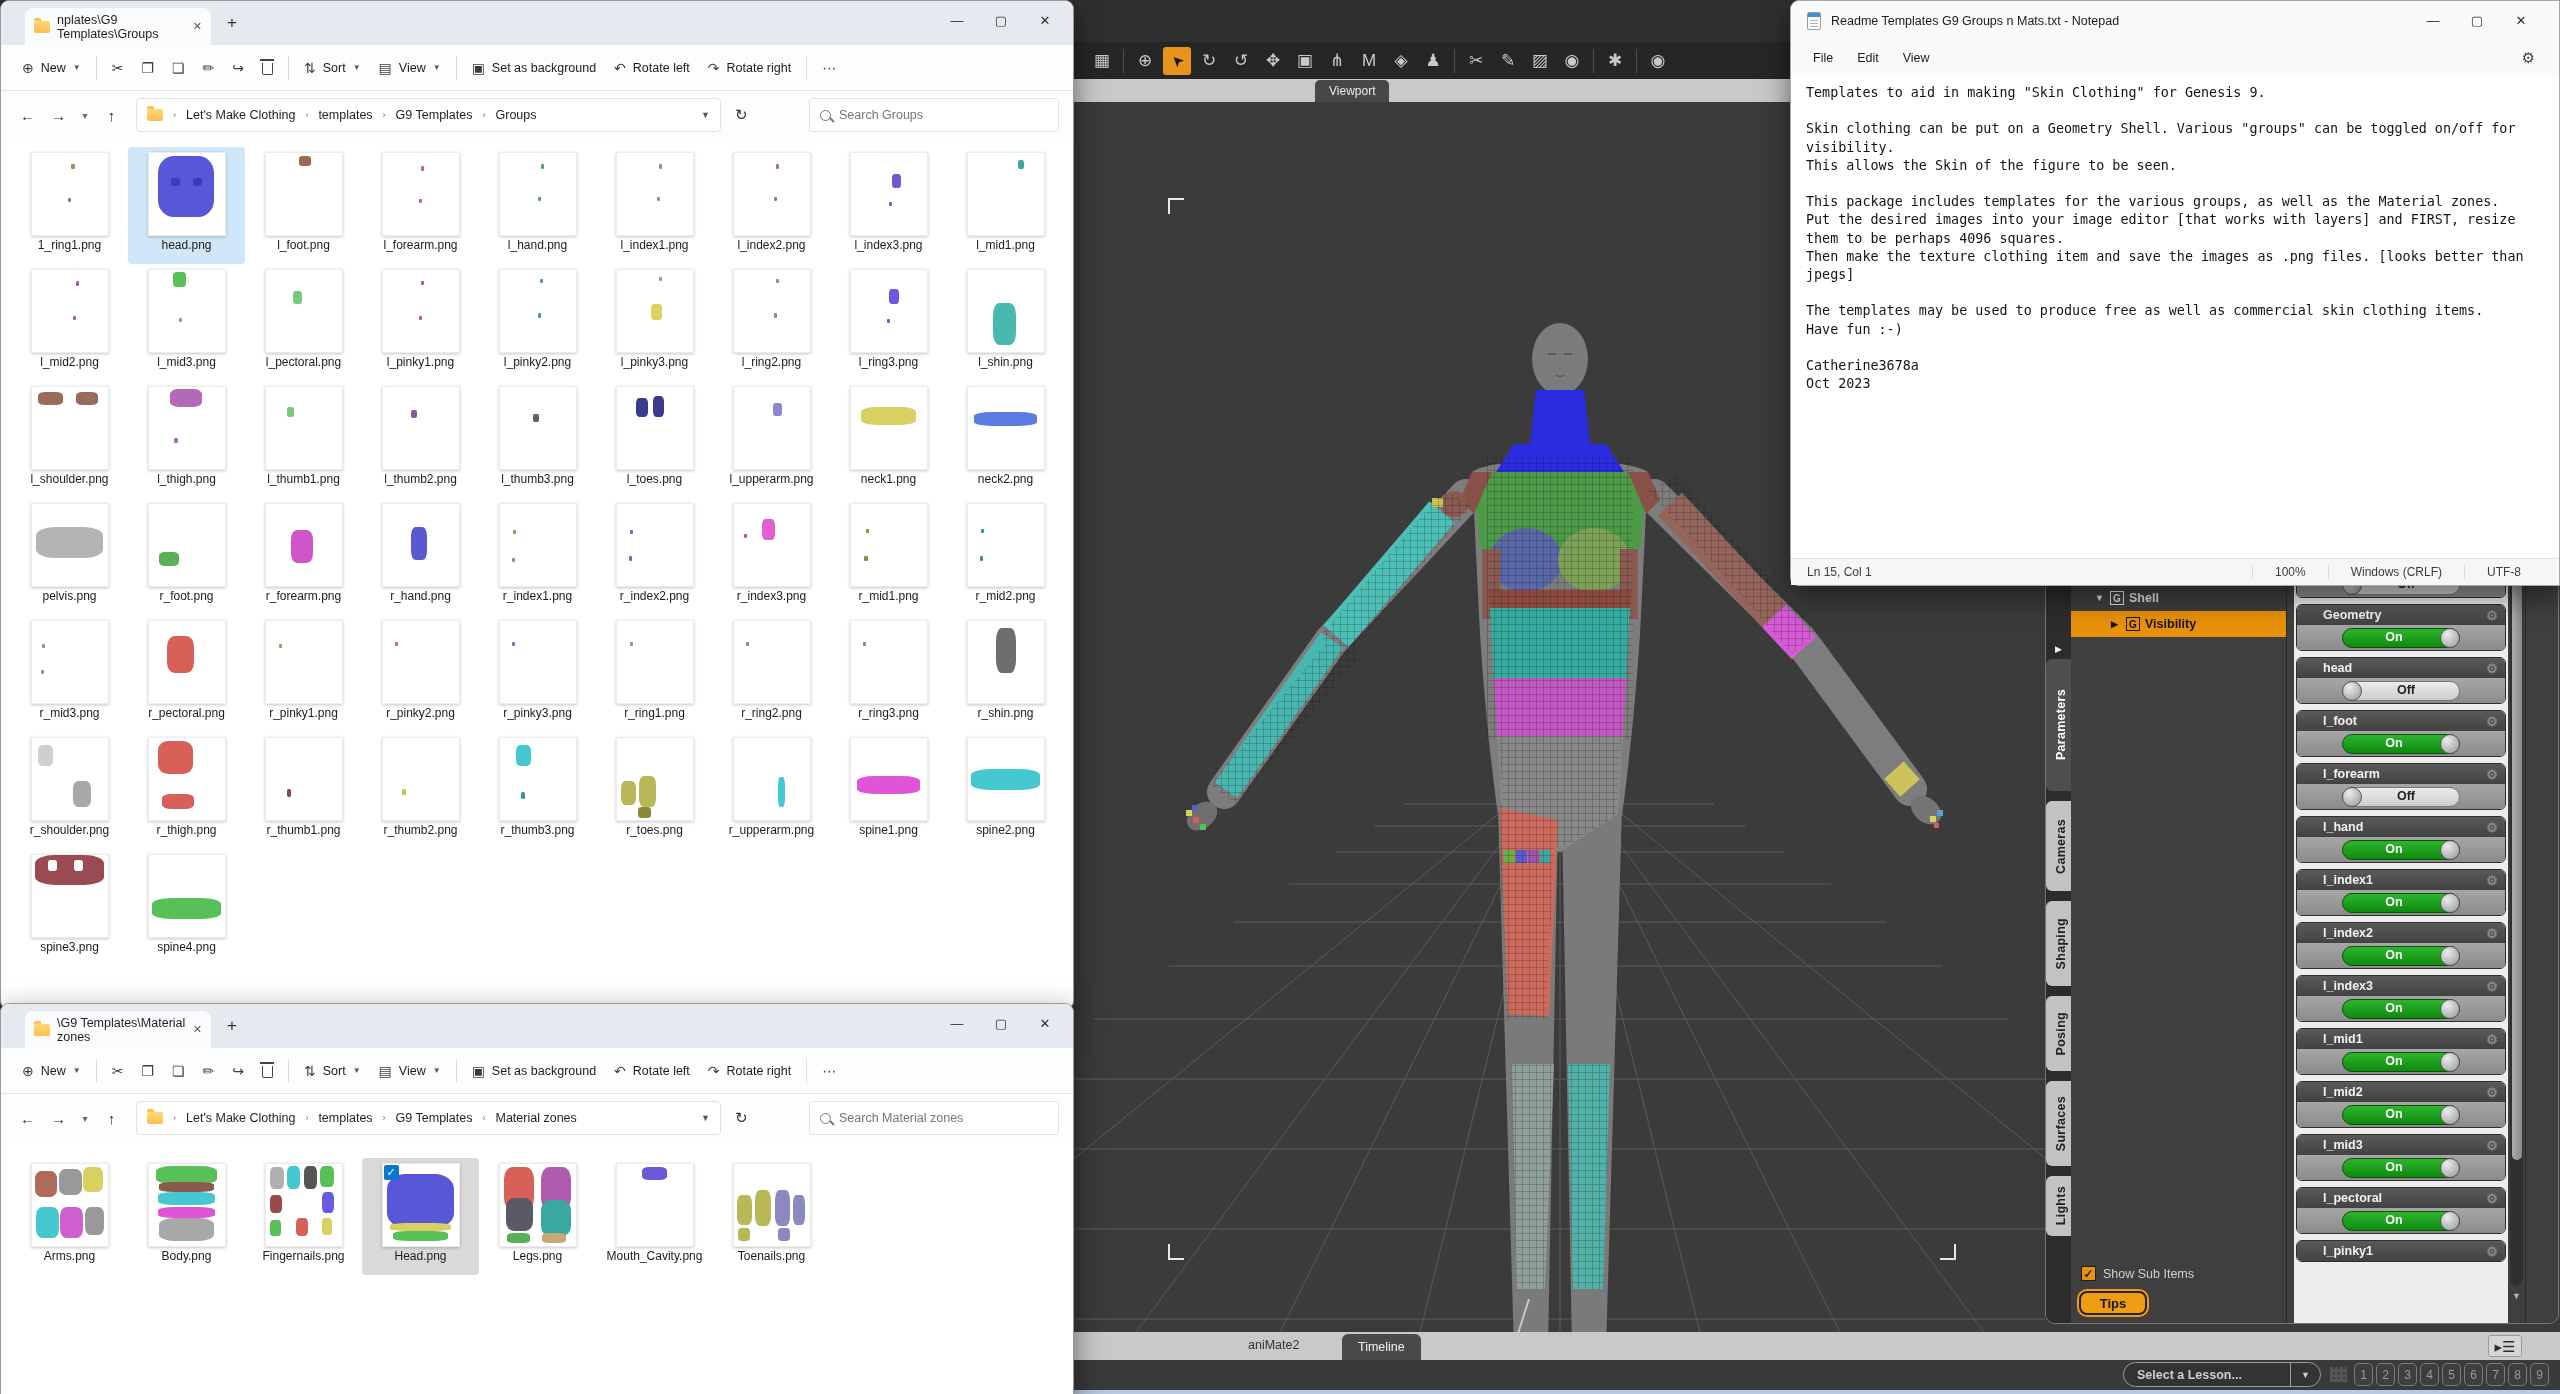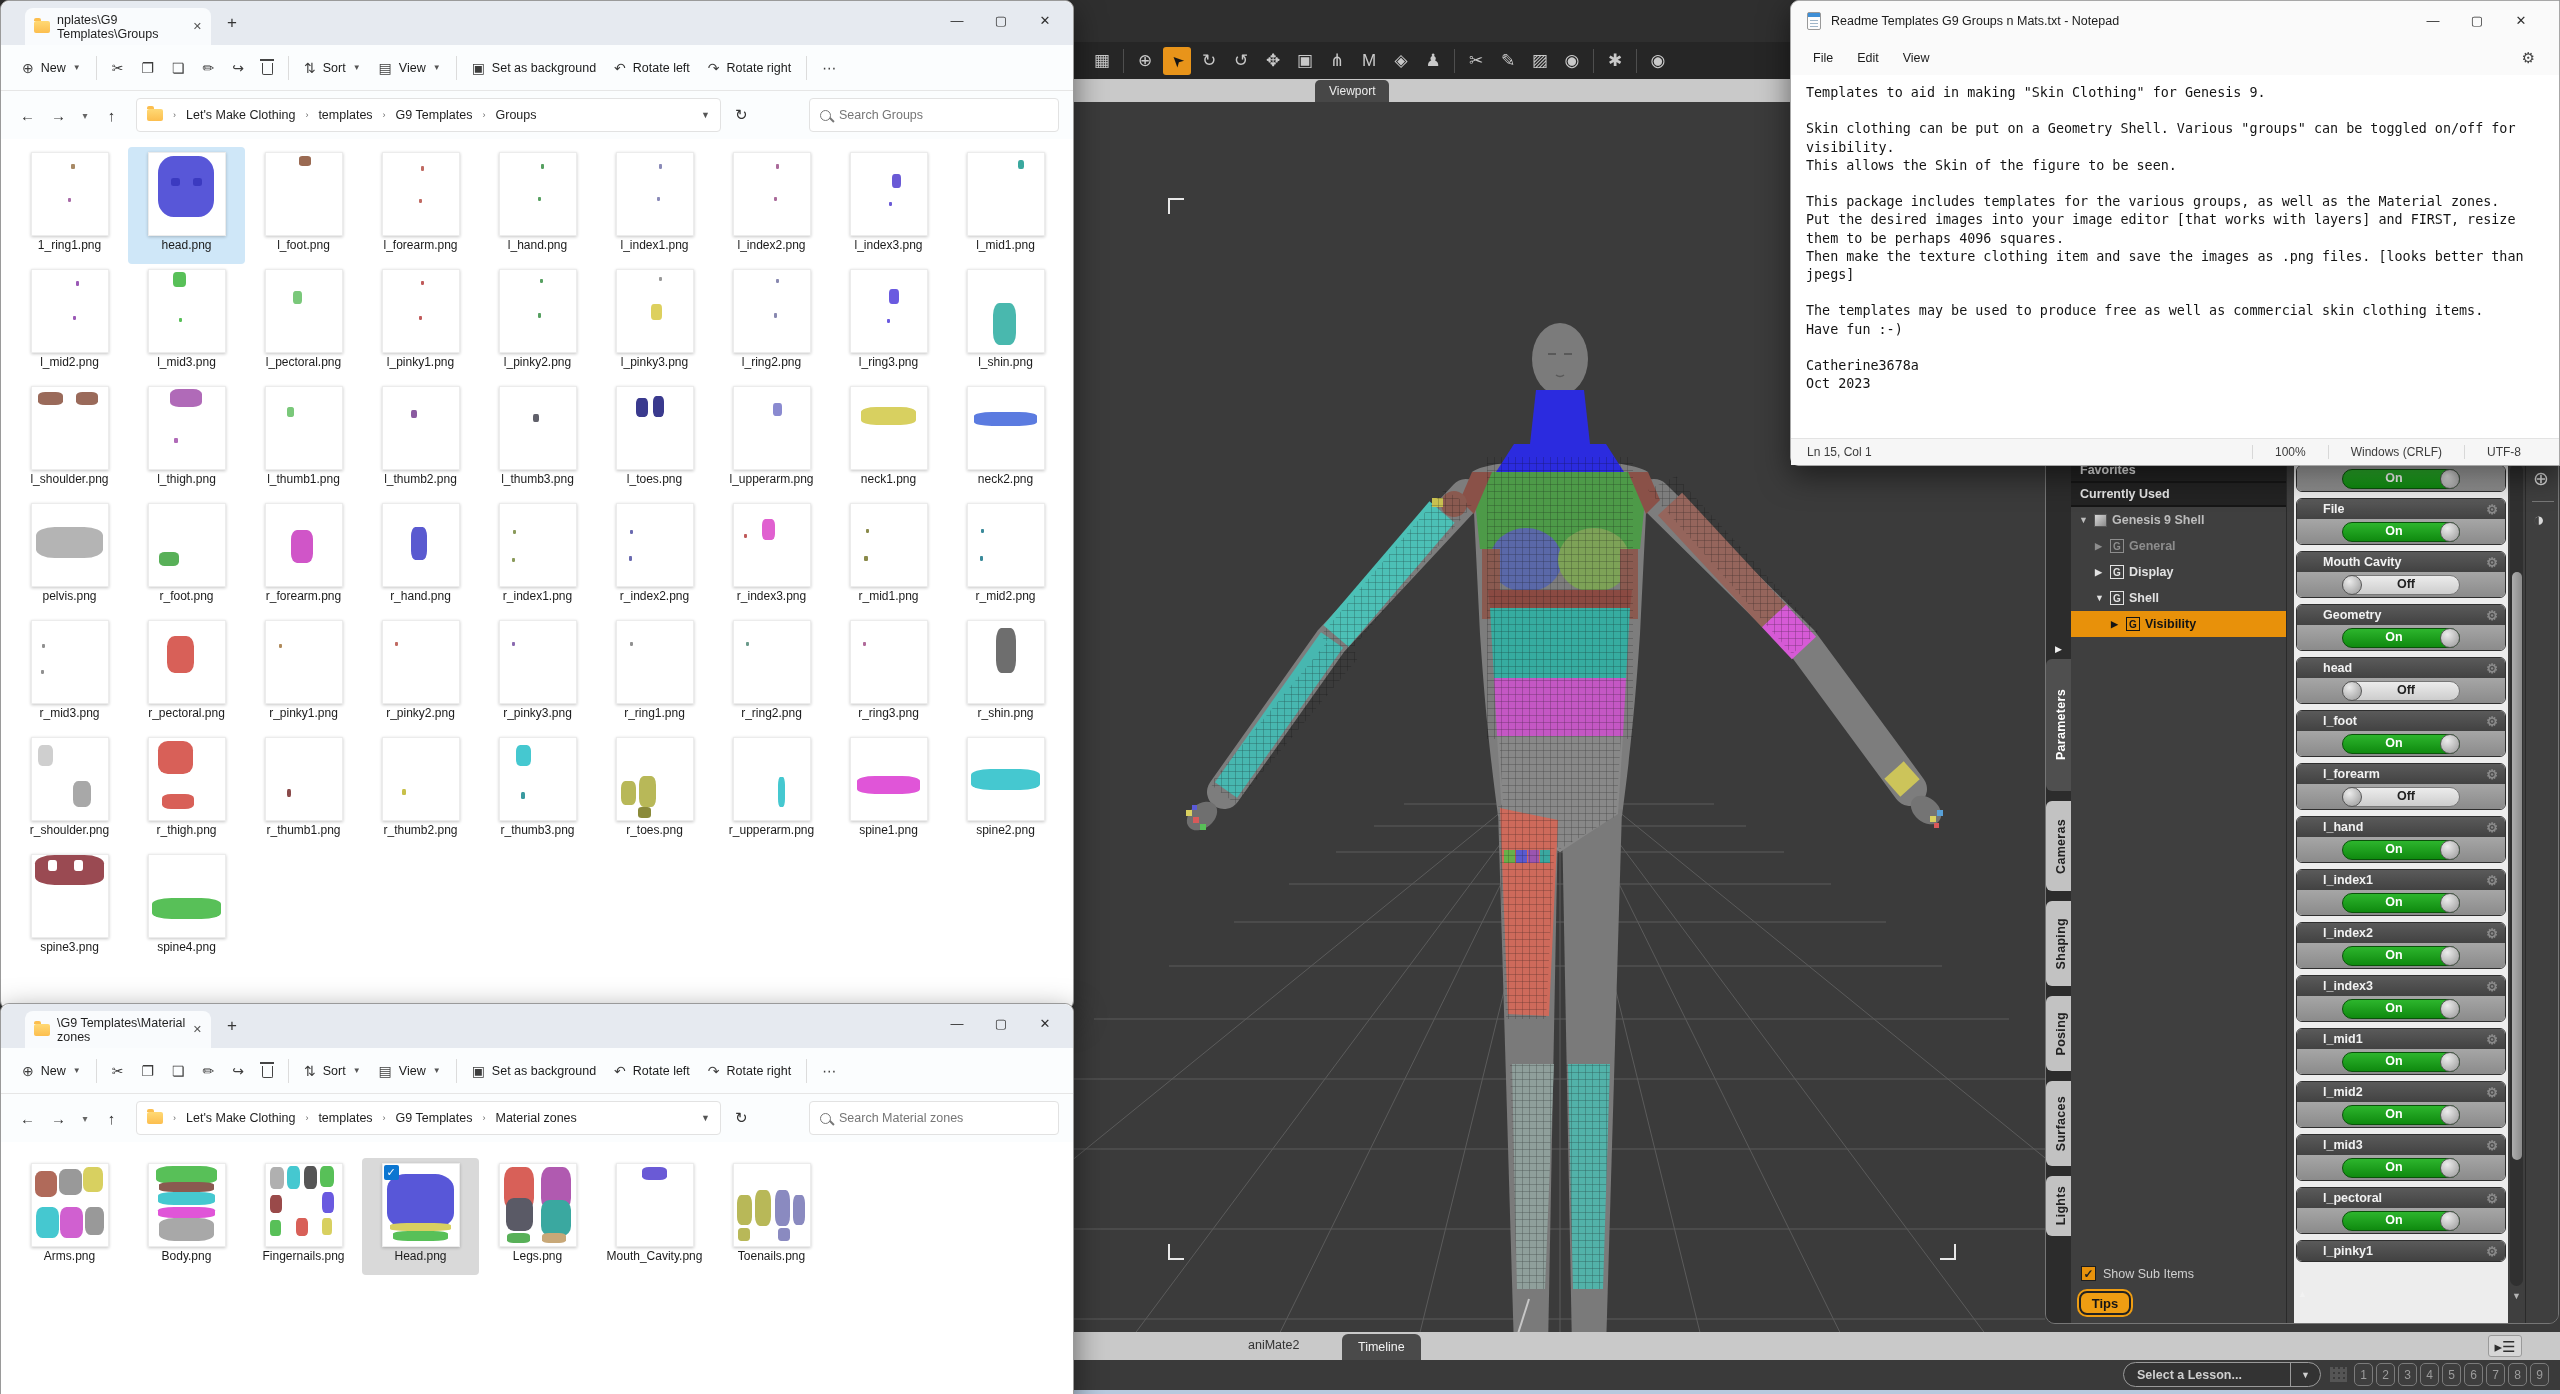--- a/index.html
+++ b/index.html
@@ -48,21 +48,21 @@
   .phead { height:24px; background:#232323; border-bottom:2px solid #161616; color:#e6e6e6; font-weight:bold; display:flex; align-items:center; padding:0 9px; }
   .trow { height:26px; display:flex; align-items:center; gap:5px; padding-left:8px; font-weight:bold; color:#e2e2e2; }
   .trow .arr { width:10px; font-size:9px; }
   .trow.dim { color:#8d8d8d; }
   .trow.gen { color:#bdbdbd; }
   .trow.selected { background:#e8910a; color:#141414; }
   .gbox { width:14px; height:14px; border:1px solid currentColor; font-size:10px; line-height:13px; text-align:center; font-weight:bold; flex:none; }
   .cube { width:13px; height:13px; background:linear-gradient(135deg,#d8d8d8,#8a8a8a); border:1px solid #555; flex:none; }
   .subitems { position:absolute; left:10px; bottom:42px; display:flex; align-items:center; gap:7px; color:#cfcfcf; }
   .subitems .cb { width:15px; height:15px; background:#e8920c; border:1px solid #1d1d1d; color:#222; font-size:12px; font-weight:bold; line-height:14px; text-align:center; }
-  .tips-btn { position:absolute; left:8px; bottom:8px; width:52px; height:24px; background:#ef9d12; border:2px solid #222; box-shadow:0 0 0 2px #ef9d12; border-radius:8px; color:#161616; font-weight:bold; font-size:13px; display:flex; align-items:center; justify-content:center; }
+  .tips-btn { position:absolute; left:8px; bottom:8px; width:68px; height:24px; background:#ef9d12; border:2px solid #222; box-shadow:0 0 0 2px #ef9d12; border-radius:8px; color:#161616; font-weight:bold; font-size:13px; display:flex; align-items:center; justify-content:center; }
   .dock-right { position:absolute; left:248px; top:0; width:214px; height:100%; background:#ededed; padding:6px 2px 0 2px; }
   .tcard { border:1px solid #2e2e2e; border-radius:6px; overflow:hidden; margin-bottom:6px; }
   .tcard .th { height:20px; background:linear-gradient(#5a5a5a,#424242); color:#f2f2f2; font-weight:bold; display:flex; align-items:center; padding:0 7px 0 26px; }
   .tcard .th .gear { margin-left:auto; color:#8a8a8a; font-size:13px; }
   .tcard .tb { height:25px; background:linear-gradient(#a6a6a6,#8b8b8b); display:flex; align-items:center; justify-content:center; }
   .pill { width:118px; height:20px; border-radius:10px; position:relative; font-weight:bold; font-size:12.5px; }
   .pill.on { background:linear-gradient(#2db52d,#0f8a0f); border:1px solid #0a520a; color:#fff; }
   .pill.off { background:linear-gradient(#ececec,#cdcdcd); border:1px solid #777; color:#222; }
   .pill .lab { position:absolute; top:1px; text-align:center; }
   .pill.on .lab { left:10px; right:24px; }
@@ -115,21 +115,21 @@
   .fitem.selgray { background:#d9d9d9; }
   .mark { position:absolute; border-radius:28%; }
   .chk { position:absolute; left:1px; top:1px; width:15px; height:15px; background:#0b76d1; color:#fff; font-size:11px; line-height:15px; text-align:center; border-radius:2px; z-index:2; }
   .statusbar { position:absolute; bottom:0; left:0; width:100%; height:26px; display:flex; align-items:center; padding:0 13px; font-size:12px; color:#333; background:#fdfdfe; border-top:1px solid #ededed; border-radius:0 0 9px 9px; }
   .sb-sep { width:1px; height:13px; background:#c9c9c9; margin:0 11px; }
   .sb-icons { margin-left:auto; display:flex; gap:4px; align-items:center; }
   .sb-i1 { color:#444; font-size:14px; }
   .sb-i2 { width:18px; height:18px; border:1.5px solid #3f76b8; border-radius:3px; background:#eaf3fb; }
 
   
-  .notepad { position:absolute; left:1790px; top:0; width:770px; height:466px; background:#fff; z-index:30; border-radius:9px 0 0 9px; box-shadow:0 10px 30px rgba(0,0,0,.5); border:1px solid #a8a8a8; }
+  .notepad { position:absolute; left:1790px; top:0; width:770px; height:586px; background:#fff; z-index:30; border-radius:9px 0 0 9px; box-shadow:0 10px 30px rgba(0,0,0,.5); border:1px solid #a8a8a8; }
   .np-title { height:40px; display:flex; align-items:center; padding:0 16px; gap:10px; color:#1b1b1b; background:#fafafa; border-radius:9px 0 0 0; }
   .npico { width:14px; height:18px; background:#fdfdfd; border:1px solid #999; border-radius:2px; position:relative; flex:none; }
   .npico::before { content:""; position:absolute; left:0; right:0; top:0; height:4px; background:#3f8fd6; }
   .npico::after { content:""; position:absolute; left:2px; right:2px; top:7px; height:7px;
     background:repeating-linear-gradient(0deg,#9fb6c9 0 1px,transparent 1px 3px); }
   .np-ctrl { margin-left:auto; display:flex; }
   .np-ctrl span { width:44px; text-align:center; line-height:40px; color:#2f2f2f; font-size:13px; }
   .np-menu { height:34px; display:flex; align-items:center; padding:0 10px; color:#1b1b1b; background:#fafafa; }
   .np-menu .mi { padding:5px 12px; border-radius:4px; }
   .np-gear { margin-left:auto; color:#444; font-size:15px; padding-right:14px; }

